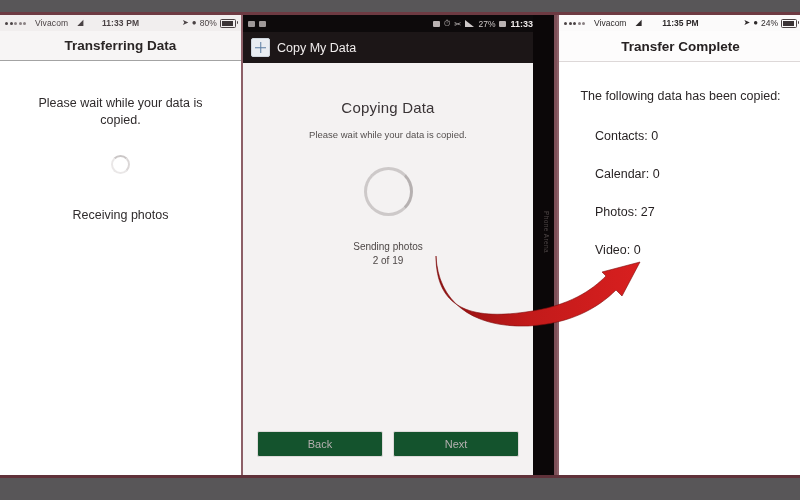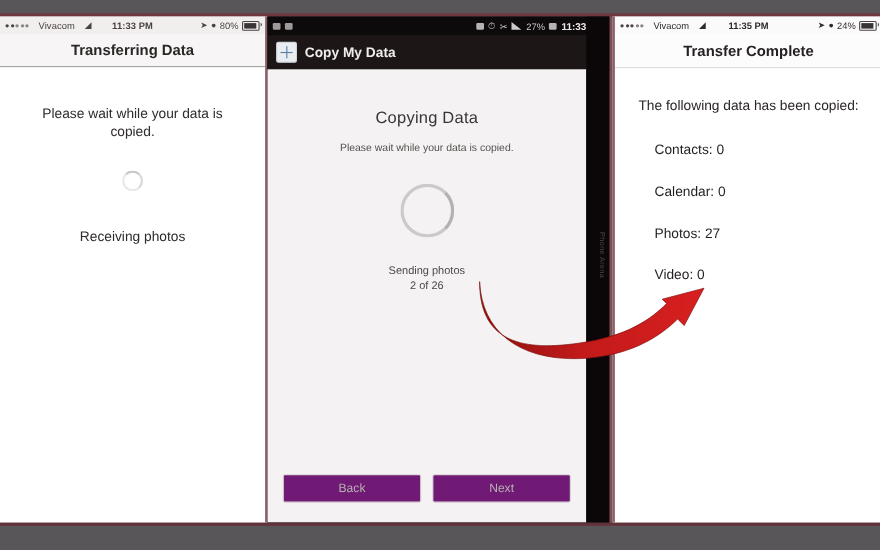--- a/index.html
+++ b/index.html
@@ -78,21 +78,20 @@
   .p2 .sb-b .t{font-weight:bold;color:#efeaea;font-size:9px;}
   .sig{display:inline-block;width:9px;height:7px;position:relative;}
   .sig::before{content:"";position:absolute;bottom:0;left:0;width:0;height:0;
     border-left:9px solid #cfc9c9;border-top:7px solid transparent;}
   .sq{width:7px;height:6px;background:#b9b2b2;display:inline-block;border-radius:1px;}
 
   .p2 .appbar{
     height:31px;background:#1c1617;
     display:flex;align-items:center;gap:7px;padding:0 8px;
     border-bottom:1px solid #2c2425;
-    font-weight:bold;
   }
   .cmd-icon{
     width:17px;height:17px;border:1.5px solid #cfd6de;border-radius:2px;
     position:relative;background:#e9edf2;flex:none;
   }
   .cmd-icon::before{content:"";position:absolute;left:50%;top:3px;bottom:3px;width:1.5px;background:#5b7da3;transform:translateX(-50%);}
   .cmd-icon::after{content:"";position:absolute;top:50%;left:3px;right:3px;height:1.5px;background:#5b7da3;transform:translateY(-50%);}
   .p2 .appbar .title{font-size:12.5px;color:#f0ecec;}
 
   .p2 .sheet{
@@ -105,21 +104,21 @@
     width:43px;height:43px;border-radius:50%;margin:27px auto 0;
     border:3px solid #cdc9c9;border-right-color:#b6b1b1;
   }
   .p2 .prog{text-align:center;font-size:10px;color:#4d4746;margin-top:24px;line-height:14px;}
 
   .p2 .btnrow{
     position:absolute;left:0;right:0;bottom:18px;
     display:flex;gap:10px;padding:0 14px;box-sizing:border-box;
   }
   .p2 .btn{
-    flex:1;height:24px;background:#701a75;border:1px solid #dedada;border-radius:2px;
+    flex:1;height:24px;background:#14532d;border:1px solid #dedada;border-radius:2px;
     display:flex;align-items:center;justify-content:center;
     font-size:11px;color:#b5b0b0;
   }
   .bezel{
     position:absolute;right:0;top:0;width:21px;bottom:0;background:#0b0708;
   }
   .vtext{
     position:absolute;right:4px;top:196px;
     writing-mode:vertical-rl;
     font-size:6.5px;color:#4f4747;letter-spacing:.4px;white-space:nowrap;
@@ -215,21 +214,21 @@
       <span class="cmd-icon"></span>
       <span class="title">Copy My Data</span>
     </div>
 
     <div class="sheet">
       <div class="h2">Copying Data</div>
       <div class="p">Please wait while your data is copied.</div>
       <div class="ring"></div>
       <div class="prog">
         <div>Sending photos</div>
-        <div>2 of 26</div>
+        <div>2 of 19</div>
       </div>
 
       <div class="btnrow">
         <div class="btn">Back</div>
         <div class="btn">Next</div>
       </div>
     </div>
 
     <div class="bezel"></div>
     <div class="vtext">Phone Arena</div>

